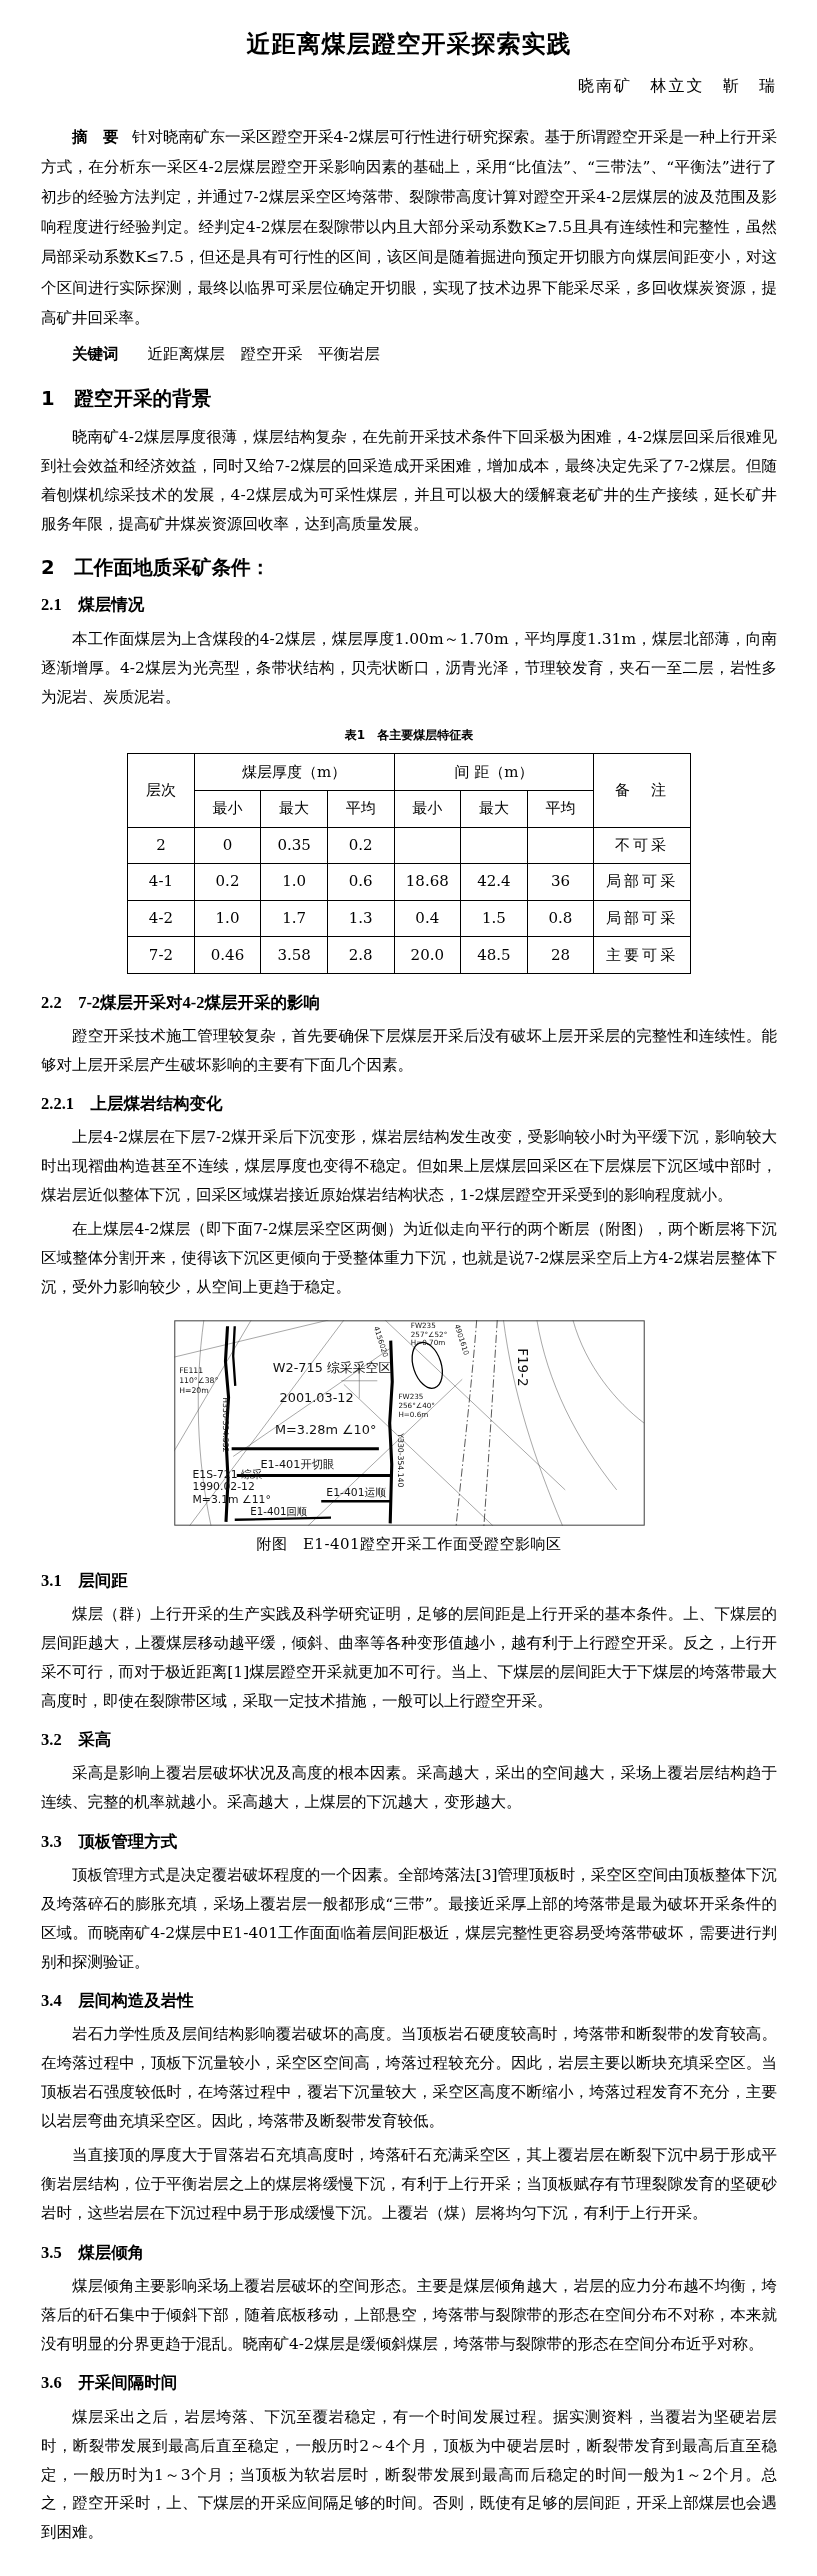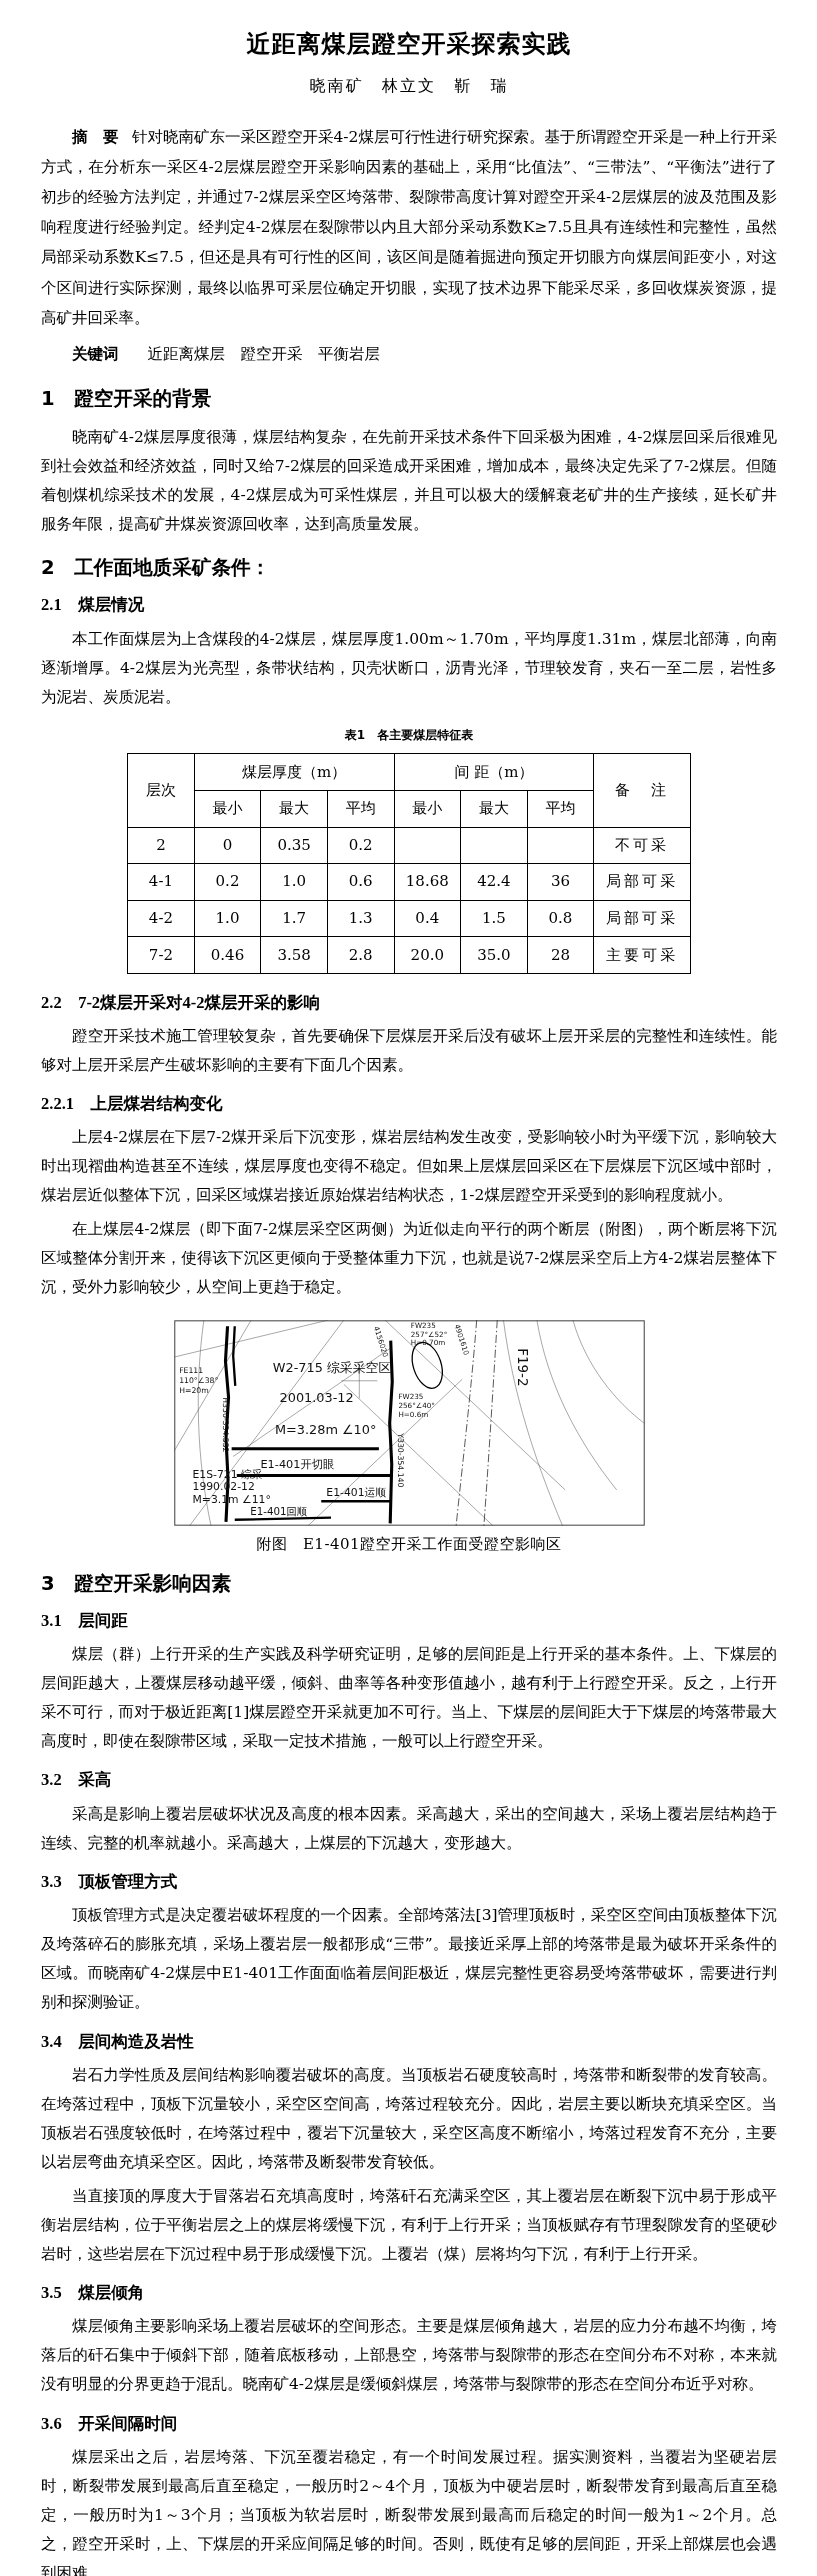--- a/index.html
+++ b/index.html
@@ -1,20 +1,20 @@
 <!DOCTYPE html>
 <html style="font-size:8.2px"><head>
 <meta charset="utf-8">
 <style>
   html,body{margin:0;padding:0;background:#ffffff;}
   .page{width:818px;margin:0 auto;background:#fff;box-sizing:border-box;
         padding:25px 41px 36px;font-family:"DejaVu Serif","Liberation Serif",serif;color:#000;}
   .title{font-family:"DejaVu Sans","Liberation Sans",sans-serif;font-size:24px;font-weight:bold;
          text-align:center;margin:3.1px 0 15.5px;letter-spacing:1px;}
-  .authors{font-size:16px;text-align:center;margin:7.2px 0 25px;letter-spacing:2.1px;}
+  .authors{font-size:16px;text-align:right;margin:7.2px 0 25px;letter-spacing:2.1px;}
   .abs{font-size:15.5px;line-height:1.95;text-align:justify;text-indent:2em;margin:0 0 7.2px;}
   .abs b,.kw b{font-family:"DejaVu Sans","Liberation Sans",sans-serif;margin-right:13.4px;}
   .kw{font-size:15.5px;line-height:1.9;text-indent:2em;margin:0 0 13.4px;}
   .kw span{margin-right:10.3px;}
   .h2{font-family:"DejaVu Sans","Liberation Sans",sans-serif;font-size:19.6px;font-weight:bold;margin:15.5px 0 10.3px;}
   .h3{font-family:Liberation Serif, serif;font-size:16.5px;font-weight:bold;margin:13.4px 0 8.2px;}
   .p{font-size:15.5px;line-height:1.87;text-align:justify;text-indent:2em;margin:2.1px 0 5.2px;}
   .tcap{font-family:"DejaVu Sans","Liberation Sans",sans-serif;font-size:12px;font-weight:bold;
         text-align:center;margin:15.5px 0 9.3px;}
   table.t1{margin:0 auto 17.5px;border-collapse:collapse;font-size:15px;}
@@ -95,21 +95,21 @@
           <td>1.5</td>
           <td>0.8</td>
           <td class="rk">局部可采</td>
     </tr>
     <tr>
       <td>7-2</td>
           <td>0.46</td>
           <td>3.58</td>
           <td>2.8</td>
           <td>20.0</td>
-          <td>35.0</td>
+          <td>48.5</td>
           <td>28</td>
           <td class="rk">主要可采</td>
     </tr>
   </tbody>
     </table>
 
   <div class="h3">2.2　7-2煤层开采对4-2煤层开采的影响</div>
   <p class="p">蹬空开采技术施工管理较复杂，首先要确保下层煤层开采后没有破坏上层开采层的完整性和连续性。能够对上层开采层产生破坏影响的主要有下面几个因素。</p>
   <div class="h3">2.2.1　上层煤岩结构变化</div>
   <p class="p">上层4-2煤层在下层7-2煤开采后下沉变形，煤岩层结构发生改变，受影响较小时为平缓下沉，影响较大时出现褶曲构造甚至不连续，煤层厚度也变得不稳定。但如果上层煤层回采区在下层煤层下沉区域中部时，煤岩层近似整体下沉，回采区域煤岩接近原始煤岩结构状态，1-2煤层蹬空开采受到的影响程度就小。</p>
@@ -161,21 +161,20 @@
       <text class="mt" x="436" y="171" font-size="14">256°∠40°</text>
       <text class="mt" x="436" y="188" font-size="14">H=0.6m</text>
       <text class="mt" font-size="15" transform="rotate(90 95 150)" x="95" y="150">H350-334.552</text>
       <text class="mt" font-size="15" transform="rotate(90 436 220)" x="436" y="220">Y330-354.140</text>
       <text class="mt" font-size="14" transform="rotate(72 388 14)" x="388" y="14">4156020</text>
       <text class="mt" font-size="14" transform="rotate(72 545 10)" x="545" y="10">4901610</text>
     </svg>
   </div>
   <div class="figcap">附图　E1-401蹬空开采工作面受蹬空影响区</div>
 
-  <div class="h2">3　蹬空开采影响因素</div>
   <div class="h3">3.1　层间距</div>
   <p class="p">煤层（群）上行开采的生产实践及科学研究证明，足够的层间距是上行开采的基本条件。上、下煤层的层间距越大，上覆煤层移动越平缓，倾斜、曲率等各种变形值越小，越有利于上行蹬空开采。反之，上行开采不可行，而对于极近距离[1]煤层蹬空开采就更加不可行。当上、下煤层的层间距大于下煤层的垮落带最大高度时，即使在裂隙带区域，采取一定技术措施，一般可以上行蹬空开采。</p>
   <div class="h3">3.2　采高</div>
   <p class="p">采高是影响上覆岩层破坏状况及高度的根本因素。采高越大，采出的空间越大，采场上覆岩层结构趋于连续、完整的机率就越小。采高越大，上煤层的下沉越大，变形越大。</p>
   <div class="h3">3.3　顶板管理方式</div>
   <p class="p">顶板管理方式是决定覆岩破坏程度的一个因素。全部垮落法[3]管理顶板时，采空区空间由顶板整体下沉及垮落碎石的膨胀充填，采场上覆岩层一般都形成“三带”。最接近采厚上部的垮落带是最为破坏开采条件的区域。而晓南矿4-2煤层中E1-401工作面面临着层间距极近，煤层完整性更容易受垮落带破坏，需要进行判别和探测验证。</p>
   <div class="h3">3.4　层间构造及岩性</div>
   <p class="p">岩石力学性质及层间结构影响覆岩破坏的高度。当顶板岩石硬度较高时，垮落带和断裂带的发育较高。在垮落过程中，顶板下沉量较小，采空区空间高，垮落过程较充分。因此，岩层主要以断块充填采空区。当顶板岩石强度较低时，在垮落过程中，覆岩下沉量较大，采空区高度不断缩小，垮落过程发育不充分，主要以岩层弯曲充填采空区。因此，垮落带及断裂带发育较低。</p>
   <p class="p">当直接顶的厚度大于冒落岩石充填高度时，垮落矸石充满采空区，其上覆岩层在断裂下沉中易于形成平衡岩层结构，位于平衡岩层之上的煤层将缓慢下沉，有利于上行开采；当顶板赋存有节理裂隙发育的坚硬砂岩时，这些岩层在下沉过程中易于形成缓慢下沉。上覆岩（煤）层将均匀下沉，有利于上行开采。</p>
   <div class="h3">3.5　煤层倾角</div>

